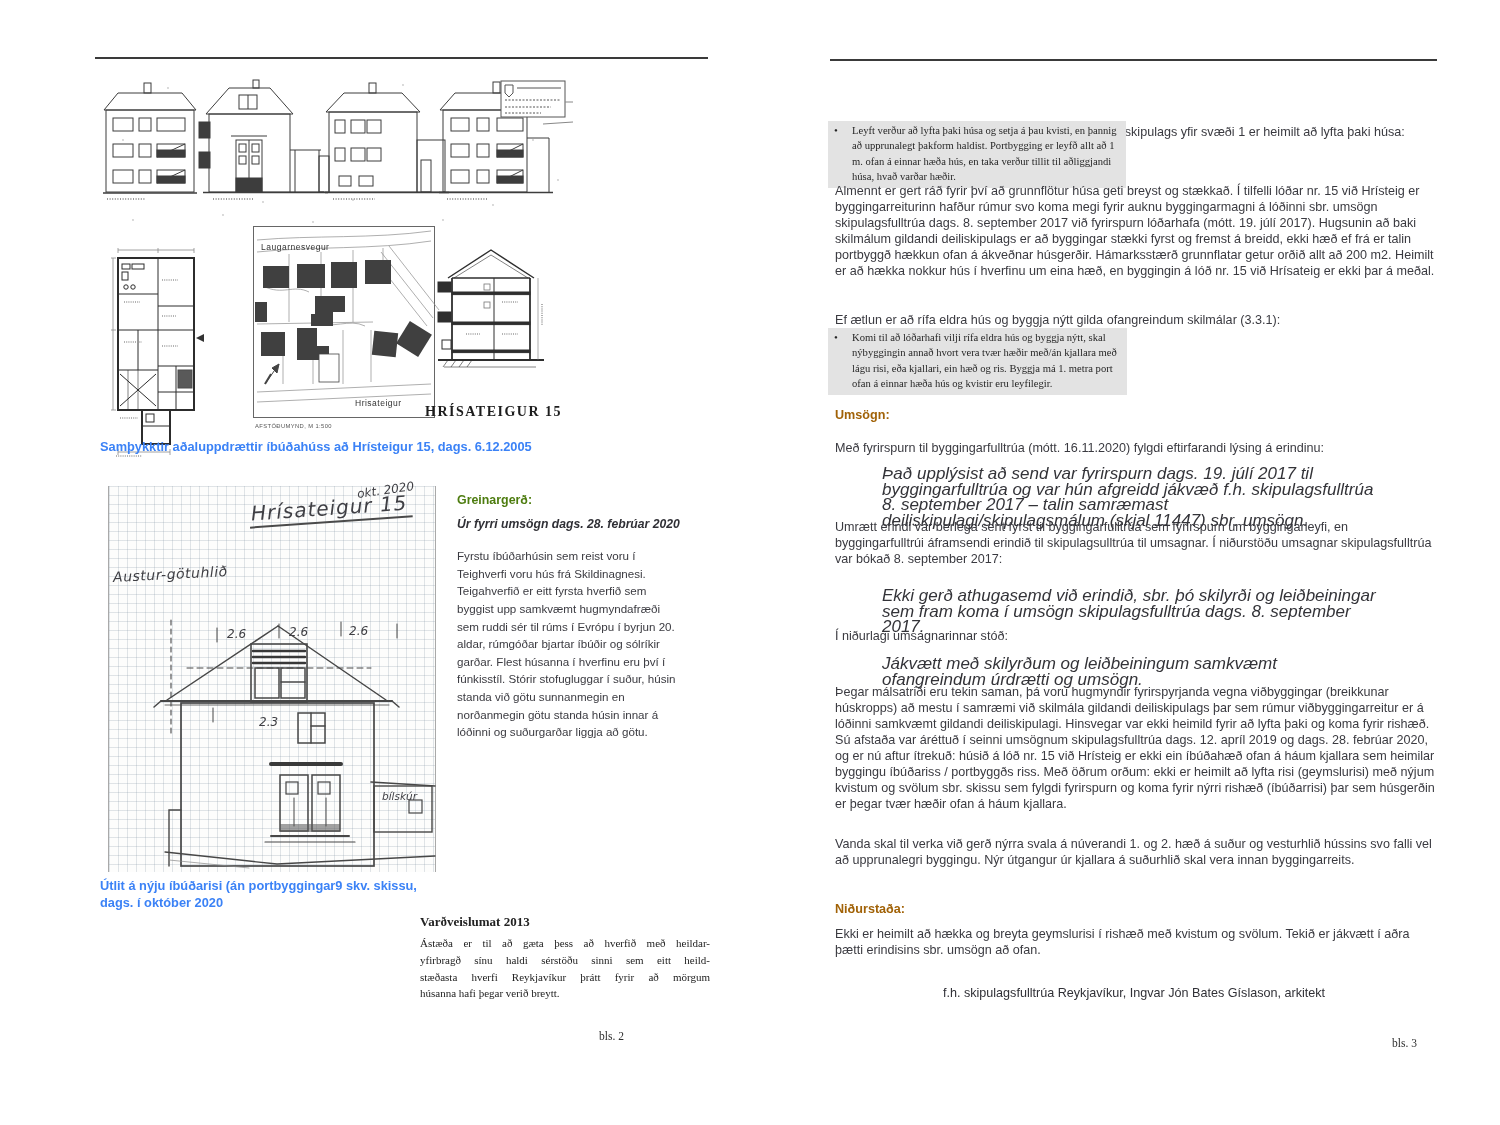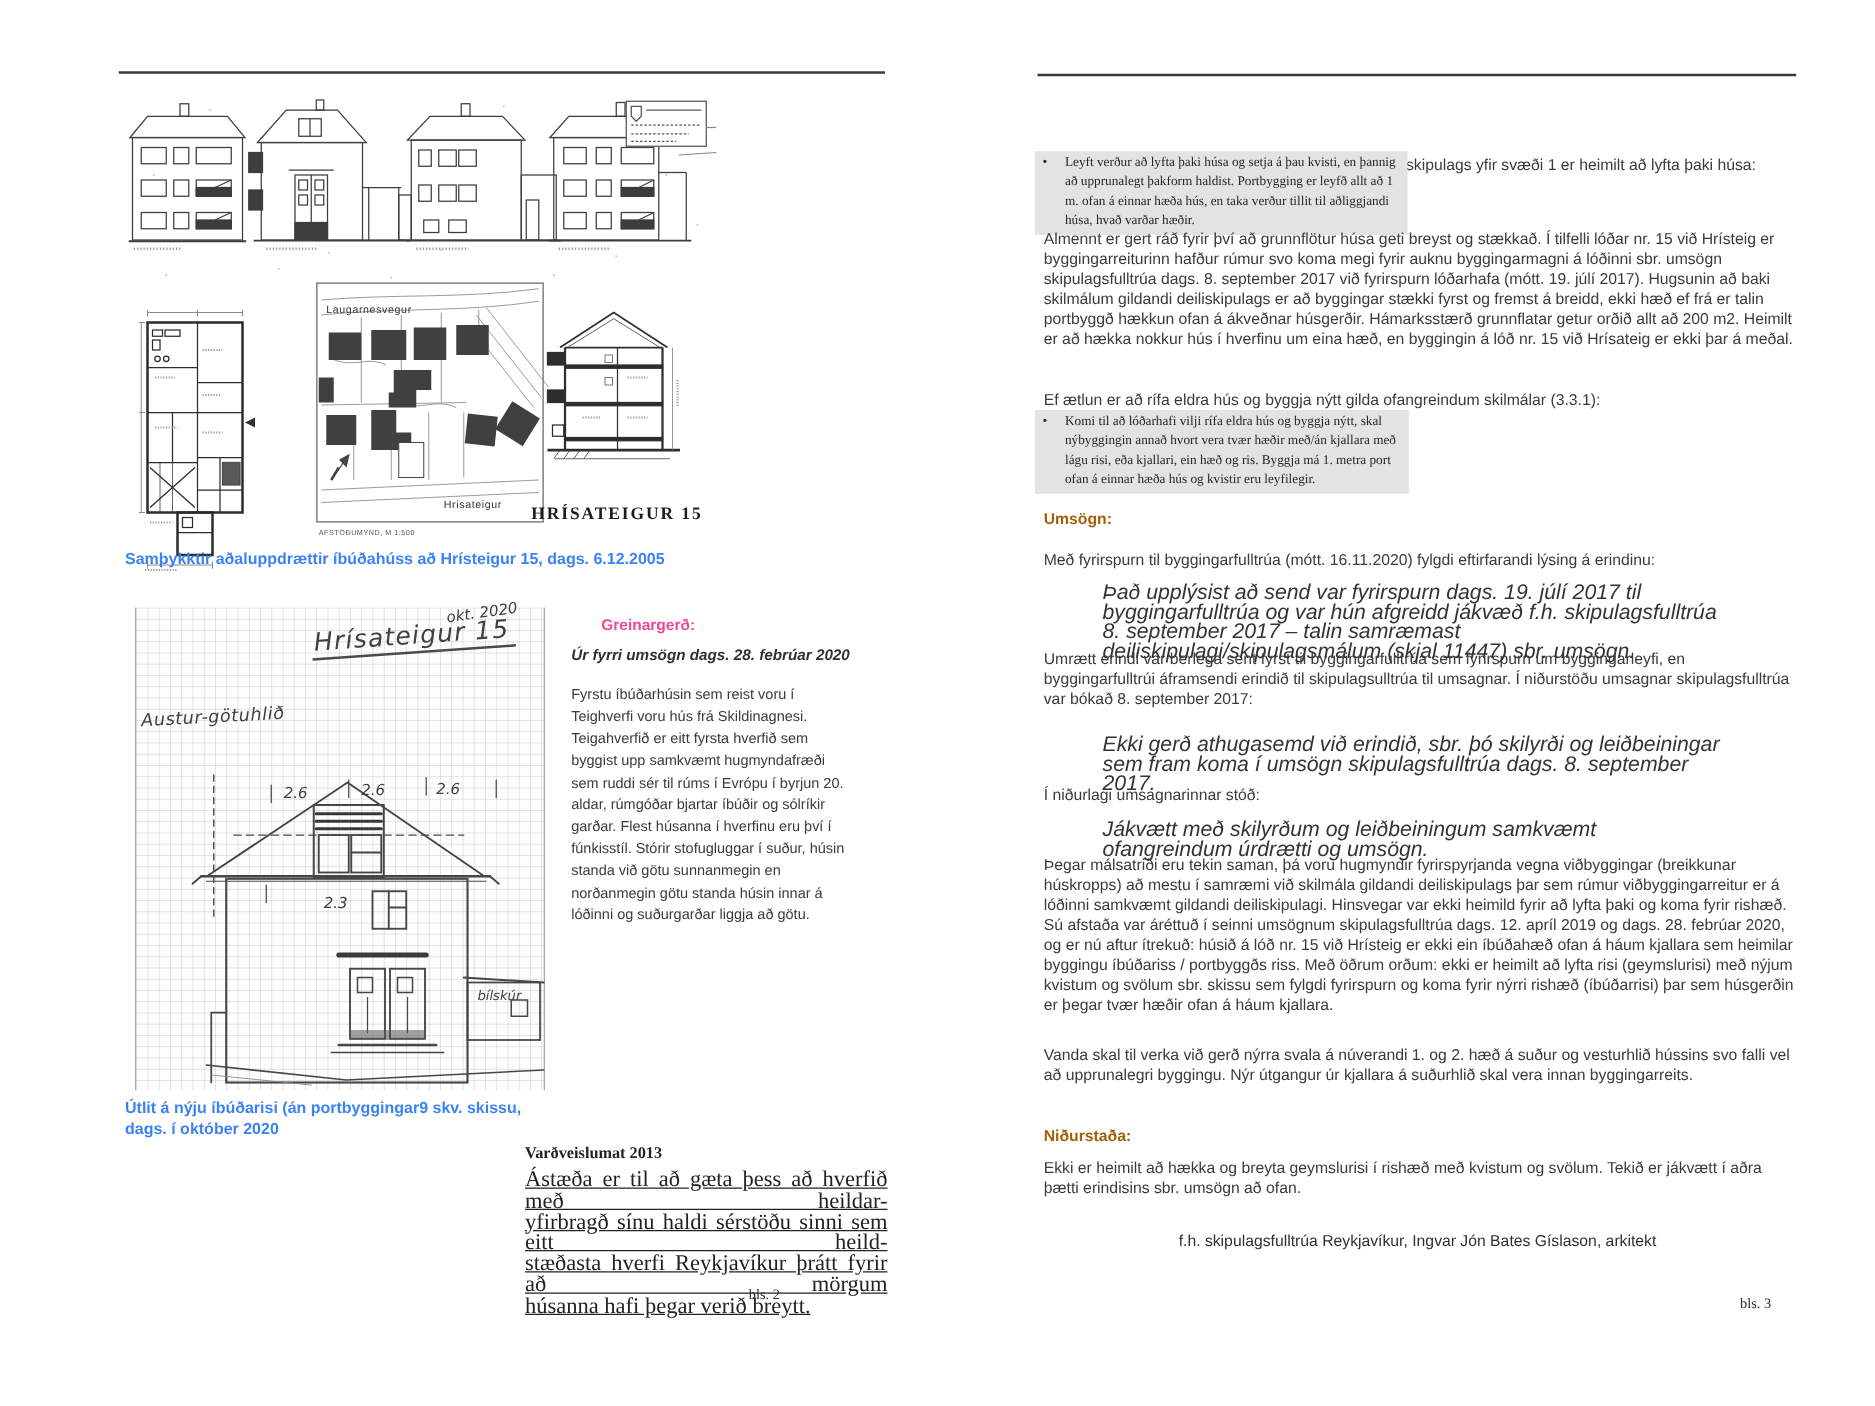--- a/index.html
+++ b/index.html
@@ -17,26 +17,26 @@
   .indent-italic{position:absolute;left:882px;width:500px;font-style:italic;font-size:17px;
                  line-height:15.6px;color:#333338;}
   .sig{position:absolute;left:835px;width:598px;text-align:center;font-weight:normal;
        font-size:12.6px;color:#303036;}
   .pageno{position:absolute;font-size:11.5px;color:#2e2e2e;font-family:"Liberation Serif",serif;}
   
   .caption{position:absolute;font-weight:bold;font-size:12.8px;color:#3b82f6;line-height:17px;}
   .big-label{position:absolute;font-family:"Liberation Serif",serif;font-weight:bold;
              font-size:14px;letter-spacing:1.5px;color:#1d1d1d;}
   .grein-col{position:absolute;left:457px;width:228px;font-size:11.6px;line-height:17.6px;color:#3a3a40;}
-  .grein-col .h{font-weight:bold;font-size:12.4px;margin-bottom:6px;color:#ec4899;margin-left:24px;}
+  .grein-col .h{font-weight:bold;font-size:12.4px;margin-bottom:6px;color:#4d7c0f;}
   .grein-col .sh{font-weight:bold;font-style:italic;font-size:12.2px;margin-bottom:14px;color:#303036;}
   .grein-col p{margin:0;}
   .vard{position:absolute;left:420px;width:290px;font-family:"Liberation Serif",serif;color:#222;}
   .vard .vh{font-weight:bold;font-size:13px;margin-bottom:5px;}
-  .vard .vl{display:block;font-size:18px;line-height:16.8px;text-decoration:underline;}
+  .vard .vl{display:block;font-size:11px;line-height:16.8px;}
   .vard .vl.just{text-align:justify;text-align-last:justify;}
   
   .sketch{position:absolute;left:108px;top:486px;width:326px;height:386px;
           background-color:#fdfdfc;
           background-image:linear-gradient(rgba(145,160,175,.28) 1px,transparent 1px),
                            linear-gradient(90deg,rgba(145,160,175,.28) 1px,transparent 1px);
           background-size:9px 9px;border-left:1px solid #a9a9a9;border-right:1px solid #a9a9a9;}
   .hw{position:absolute;font-family:"DejaVu Sans",sans-serif;font-style:italic;color:#3f3f44;}
   .hw-title{left:140px;top:10px;font-size:20px;transform:rotate(-4deg);
             border-bottom:2px solid #4a4a4a;padding:0 4px 1px 2px;letter-spacing:1px;}

